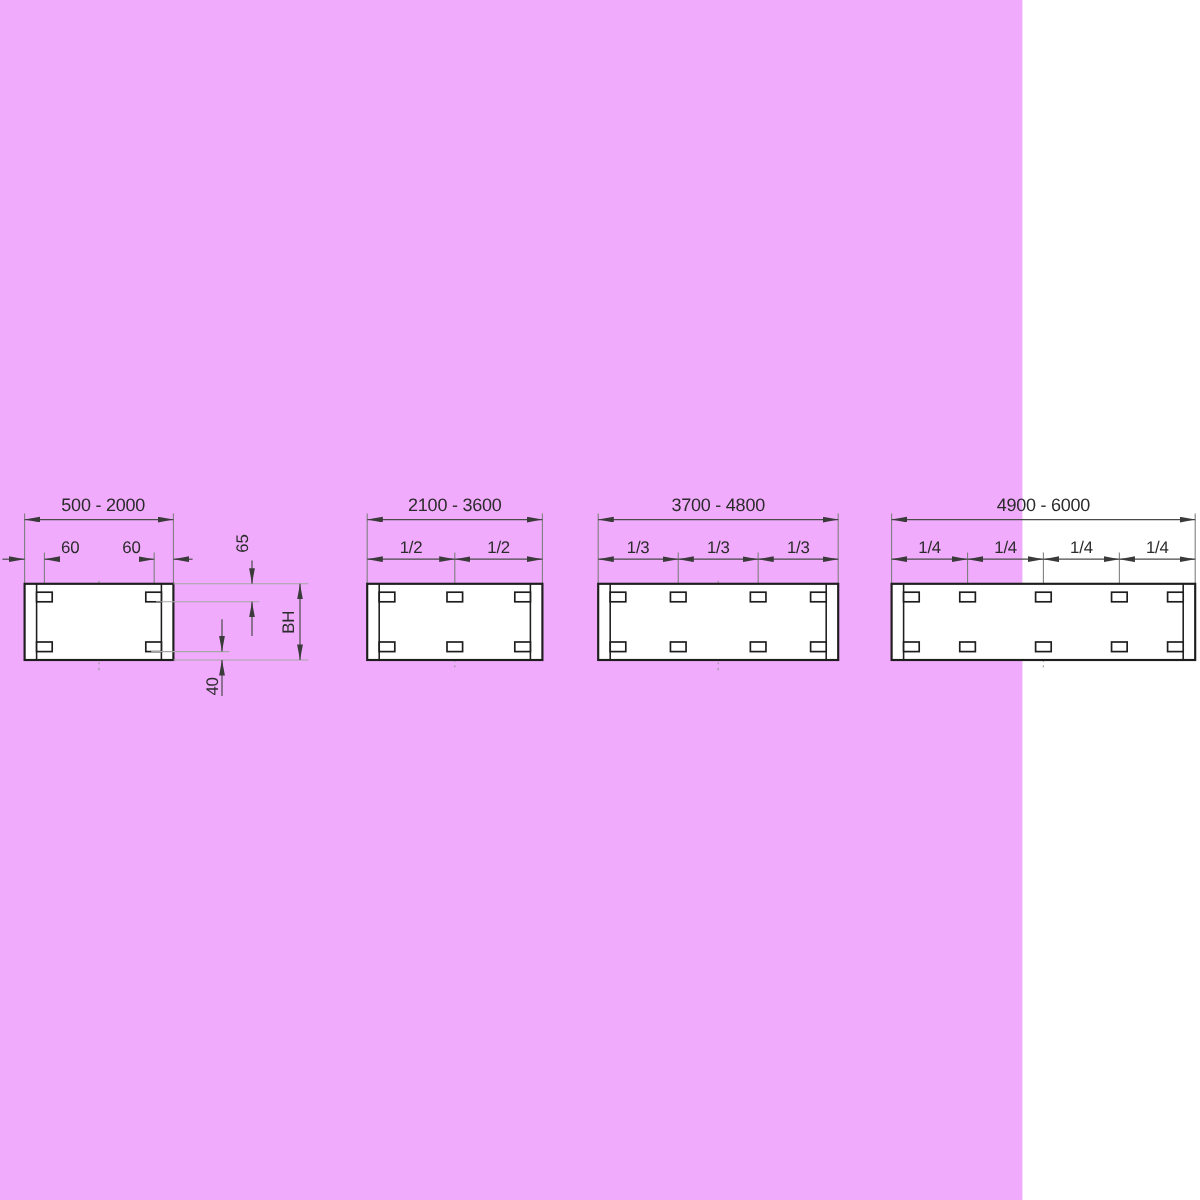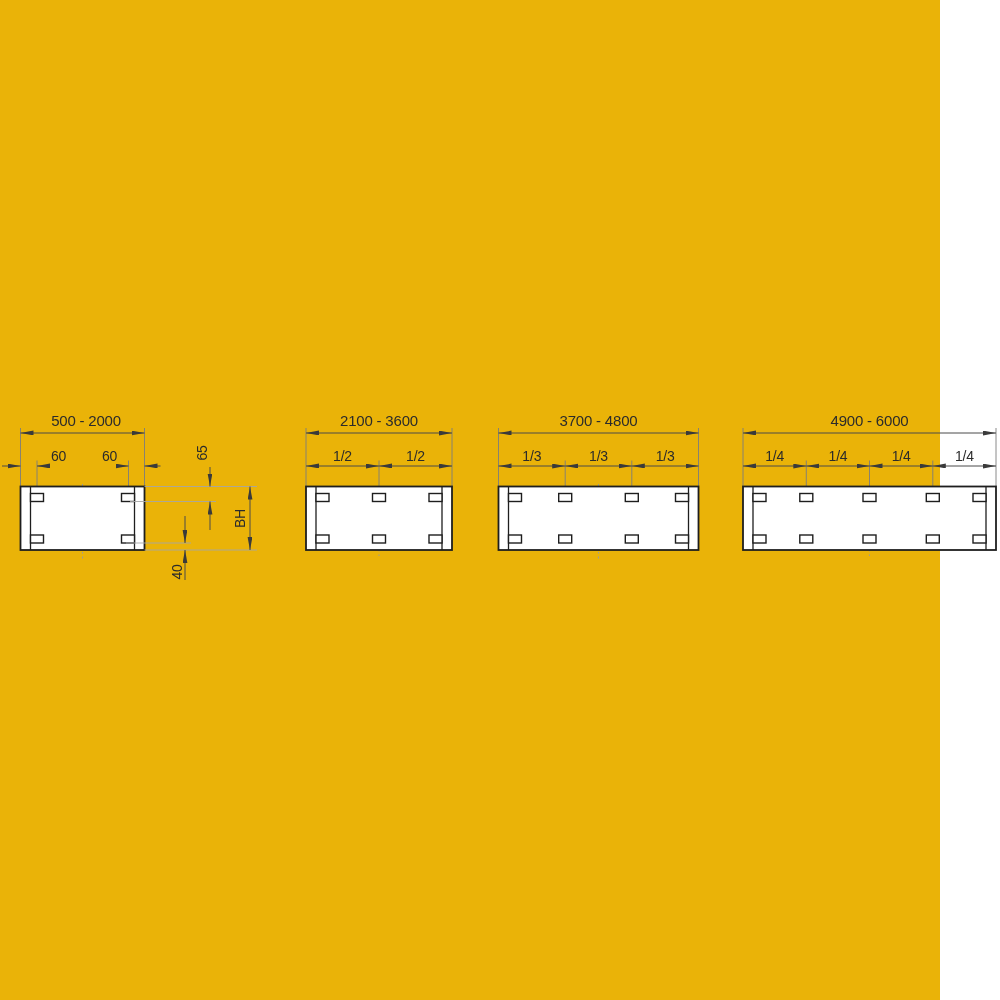--- a/index.html
+++ b/index.html
@@ -1,19 +1,19 @@
 <!DOCTYPE html>
 <html><head>
 <meta charset="utf-8">
 <style>
   html, body { margin: 0; padding: 0; background: #fff; }
   #canvas {
-    width: 940px; height: 1000px;
+    width: 852px; height: 1000px;
     position: relative;
-    background: #eab308;
+    background: #f0abfc;
     font-family: "Liberation Sans", sans-serif;
   }
   svg text {
     font-family: "Liberation Sans", sans-serif;
     font-size: 15px;
     fill: #2b2b2b;
     letter-spacing: -0.2px;
   }
   svg text.sub { font-size: 14px; }
   .outline { fill: #ffffff; stroke: #1e1e1e; stroke-width: 1.8; }

